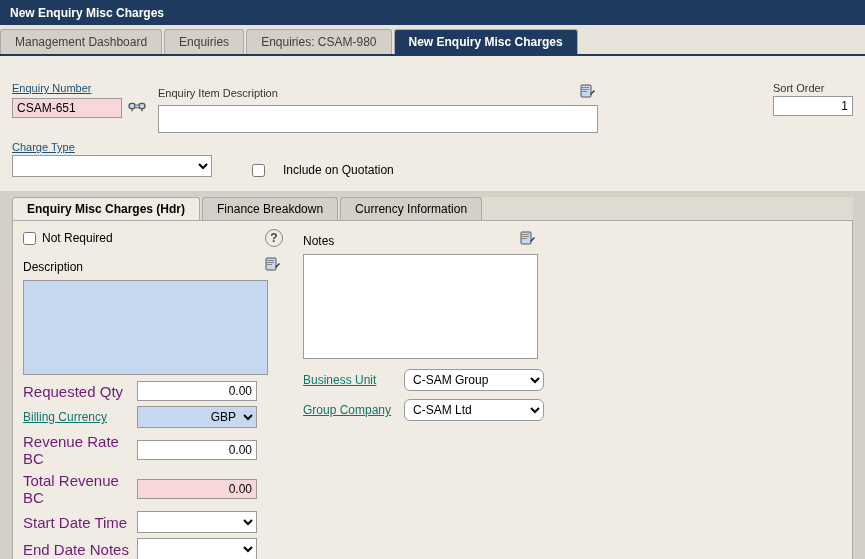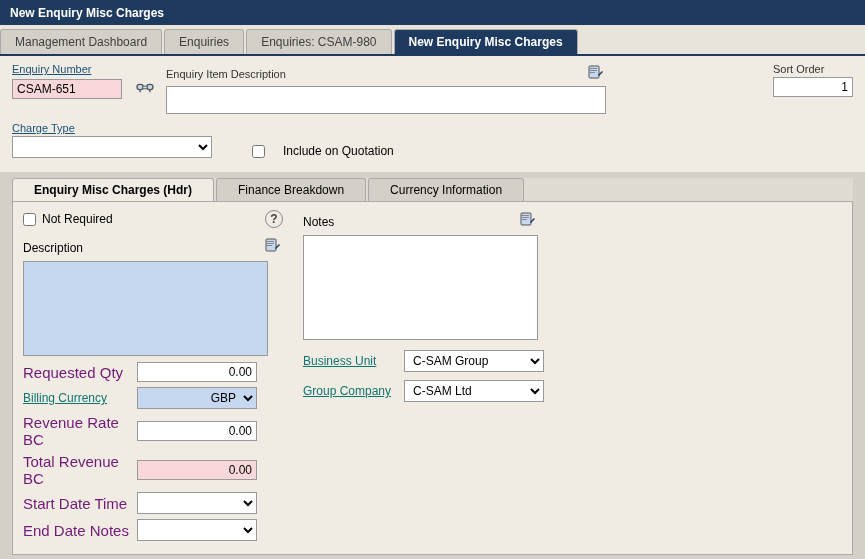--- a/index.html
+++ b/index.html
@@ -33,21 +33,21 @@
     }
 
     .tab.active {
       background: #1e3a5f;
       color: white;
       font-weight: bold;
     }
 
     .main-content {
       background: #f0ece4;
-      padding: 7px 12px 6px 12px;
+      padding: 26px 12px 6px 12px;
     }
 
     .form-row {
       display: flex;
       align-items: flex-start;
       gap: 10px;
       margin-bottom: 8px;
     }
 
     .form-group {
@@ -76,21 +76,21 @@
       background: white;
     }
 
     input.pink-bg {
       background: #f8d7da;
     }
 
     .enquiry-number-row {
       display: flex;
       align-items: center;
-      gap: 12px;
+      gap: 4px;
     }
 
     .binoculars-btn {
       background: none;
       border: none;
       cursor: pointer;
       padding: 2px;
       font-size: 14px;
     }
 
@@ -121,21 +121,21 @@
     }
 
     .inner-tab-bar {
       background: #e0dbd0;
       display: flex;
       border-bottom: 1px solid #aaa;
       margin-bottom: 0;
     }
 
     .inner-tab {
-      padding: 4px 21px;
+      padding: 4px 14px;
       cursor: pointer;
       border: 1px solid #aaa;
       border-bottom: none;
       background: #d4d0c8;
       margin-right: 2px;
       border-radius: 3px 3px 0 0;
       font-size: 12px;
     }
 
     .inner-tab.active {
@@ -265,20 +265,21 @@
 
     .business-unit-row {
       display: flex;
       align-items: center;
       gap: 6px;
       margin-top: 8px;
     }
 
     .bu-select {
       width: 140px;
+      border-radius: 6px;
     }
 
     .desc-header {
       display: flex;
       align-items: center;
       justify-content: space-between;
       margin-bottom: 2px;
     }
   </style>
 </head>

